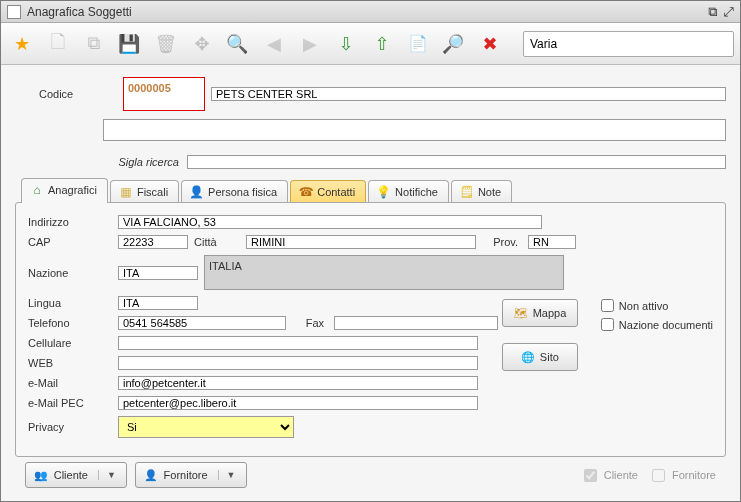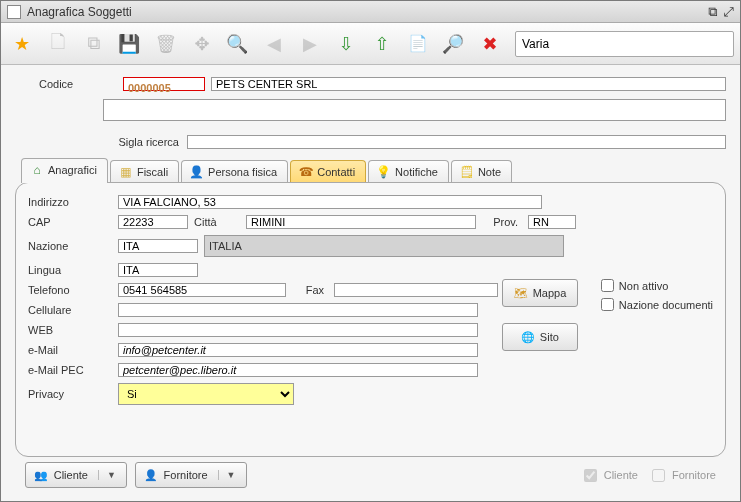--- a/index.html
+++ b/index.html
@@ -36,36 +36,36 @@
     border-bottom: 1px solid #bbb;
     display: flex; align-items: center; padding: 0 6px; gap: 6px;
   }
   .tbutton {
     width: 30px; height: 30px;
     display:flex; align-items:center; justify-content:center;
     border-radius:3px; cursor:pointer;
     font-size:18px;
   }
   .tbutton.disabled { opacity: .35; cursor:default; }
-  .toolbar .search-area { flex:1; display:flex; align-items:center; margin-left:4px; }
+  .toolbar .search-area { flex:1; display:flex; align-items:center; margin-left:12px; }
   .toolbar .search-area input {
     flex:1; height:26px; border:1px solid #a8a8a8; border-radius:2px;
     padding: 0 6px; font-size:12px; background:#fff;
   }
   .body-area { flex:1; padding: 12px 14px 8px 14px; display:flex; flex-direction:column; }
   .row { display:flex; align-items:center; margin-bottom:8px; }
   .lbl { width: 84px; color:#333;margin-left:24px; }
-  .lbl-sigla { margin-left: 82px; width: 90px; text-align:right; padding-right:8px; }
+  .lbl-sigla { margin-left: 82px; width: 90px; text-align:right; padding-right:8px;font-style:italic; }
   input[type=text], .readonly-box, select {
     height: 14px; border:1px solid #9a9a9a; background:#fff;
     padding: 0 4px; font-size:11px; font-family: inherit;
   }
   .codice-box {
     width: 82px; border:1px solid #d00; color:#c08040; font-weight:bold;
-    text-align:left; padding-left:4px; height:14px; line-height:20px; margin-right:6px;
+    text-align:left; padding-left:4px; height:34px; line-height:20px; margin-right:6px;
     background:#fff;
   }
   .name-input { flex:1; border:1px solid #d00; }
   .sigla-input { flex:1; }
   .header-second { height:22px; border:1px solid #9a9a9a; background:#fff; flex:1; margin-left:88px; margin-bottom:6px; }
   .tabstrip {
     display:flex; align-items:flex-end; gap:0; padding-left:6px;
   }
   .tab {
     display:flex; align-items:center; gap:4px;
@@ -82,40 +82,40 @@
     background:#f7f7f7;
     z-index:2;
     padding-bottom:6px;
   }
   .tab.selected-orange {
     background: linear-gradient(#ffe9a8,#ffd974);
     border-color:#d1a83b;
   }
   .tab .ticon { width:14px; height:14px; display:inline-flex; align-items:center; justify-content:center; font-size:12px; }
   .panel {
-    border:1px solid #a9a9a9; border-radius:13px;
+    border:1px solid #a9a9a9; border-radius:3px;
     background:#f7f7f7;
     padding: 12px 12px 10px 12px;
     flex:1;
     position:relative;
   }
   .form-grid .frow {
     display:grid;
     grid-template-columns: 84px 90px 46px 230px 40px 48px 1fr;
     column-gap: 6px;
     align-items:center;
     margin-bottom:6px;
   }
   .form-grid .frow.single {
     grid-template-columns: 84px 1fr;
   }
   .form-grid .frow.telrow {
     grid-template-columns: 84px 168px 36px 164px 1fr;
   }
-  .readonly-box { background:#d3d3d3; border:1px solid #9a9a9a; height:22px; line-height:20px; color:#333; }
+  .readonly-box { background:#d3d3d3; border:1px solid #9a9a9a; height:35px; line-height:20px; color:#333; }
   .side-buttons {
     position:absolute; top: 96px; left: 486px;
     display:flex; flex-direction:column; gap:16px;
   }
   .btn {
     height: 28px; min-width: 76px;
     border:1px solid #9a9a9a; border-radius:3px;
     background: linear-gradient(#fdfdfd,#e3e3e3);
     display:inline-flex; align-items:center; justify-content:center; gap:5px;
     padding: 0 10px; cursor:pointer; font-size:11px;
@@ -142,21 +142,21 @@
     display:inline-flex; align-items:center; padding:0 4px 0 8px; gap:6px;
     cursor:pointer; font-size:11px;
   }
   .dropdown-btn .arrow {
     border-left:1px solid #bbb; padding:0 6px 0 8px; margin-left:4px; font-size:9px; color:#555;
   }
   .footer-right { display:flex; align-items:center; gap:10px; color:#999; }
   .footer-right label { display:flex; align-items:center; gap:4px; }
   .footer-right input { accent-color:#999; }
   .wideinput { width: 424px; }
-  .medinput { width: 360px; font-style: italic; }
+  .medinput { width: 360px; }
 </style>
 </head>
 <body>
 
 <div class="window">
 
   <div class="titlebar">
     <span class="tb-icon"></span>
     <span class="title">Anagrafica Soggetti</span>
     <div class="winbtns">

